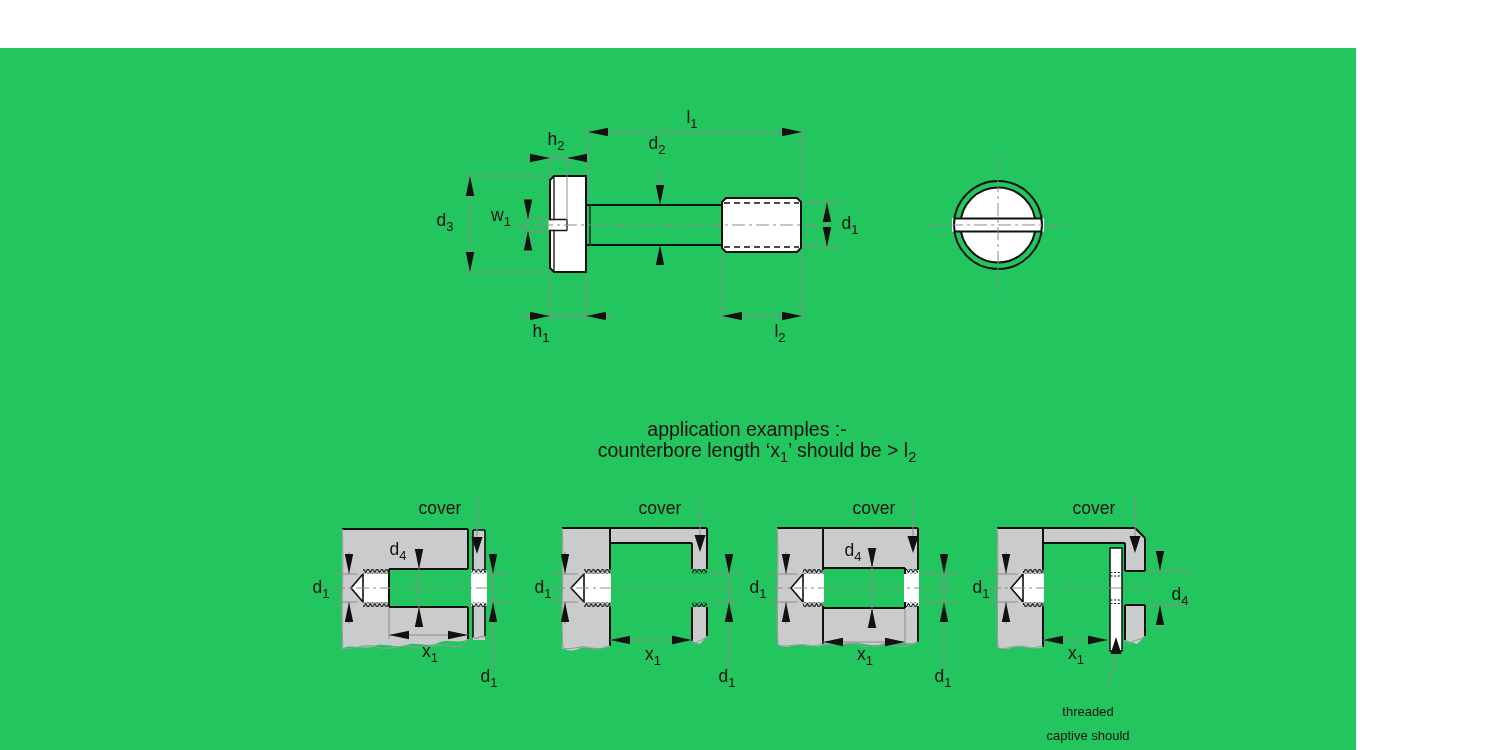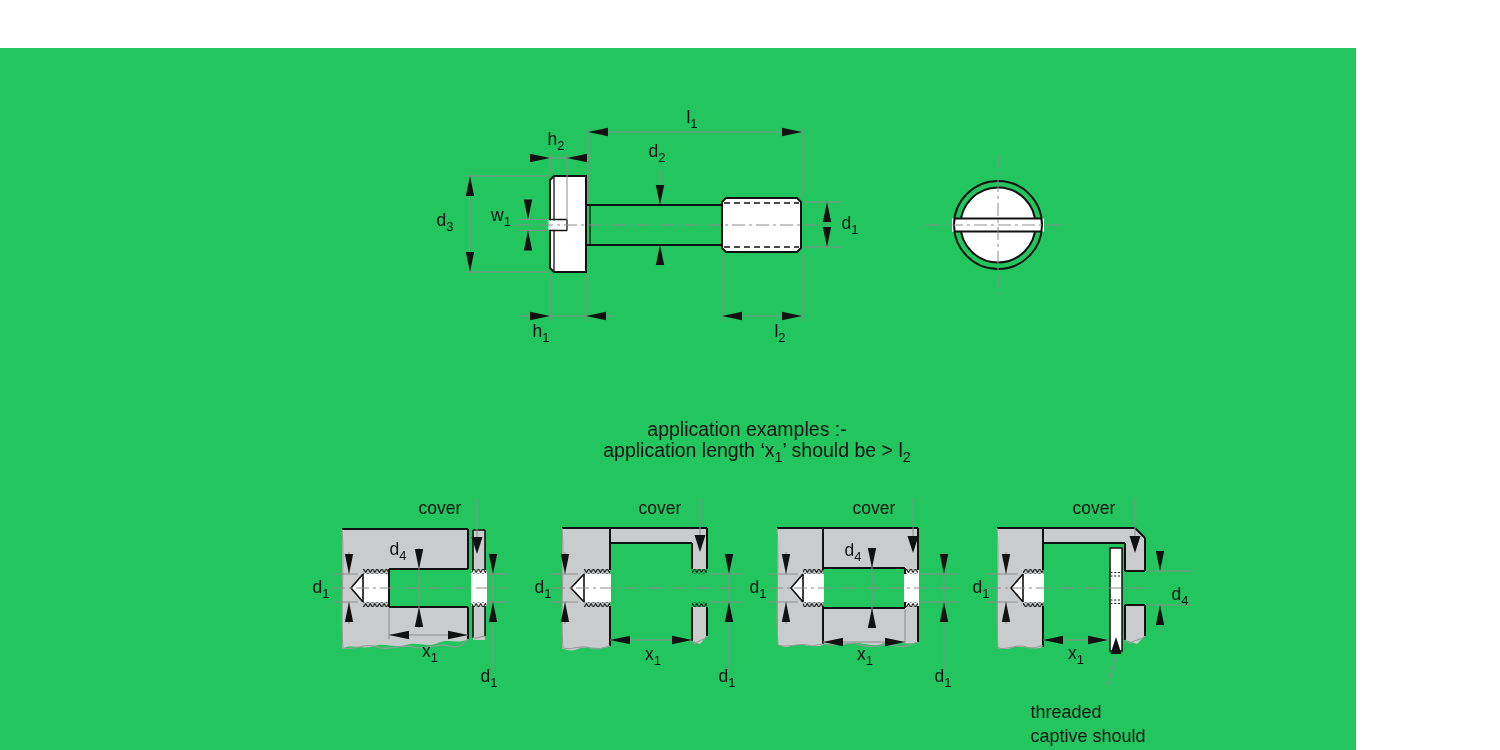--- a/index.html
+++ b/index.html
@@ -3,21 +3,21 @@
 <meta charset="utf-8">
 <style>
   html,body{margin:0;padding:0;background:#fff;}
   #stage{position:relative;width:1356px;height:750px;background:#22c55e;overflow:hidden;
          font-family:"Liberation Sans", sans-serif;color:#111;margin-top:48px;}
   svg{position:absolute;left:0;top:0;}
   .lbl{position:absolute;transform:translate(-50%,-50%);font-size:17.5px;color:#111;white-space:nowrap;line-height:1;}
   .lbl .sub{font-size:13px;position:relative;top:4.5px;}
   .note{position:absolute;transform:translate(-50%,-50%);font-size:19.5px;color:#111;white-space:nowrap;}
   .note .sub{font-size:14.5px;position:relative;top:4.5px;}
-  .washer-note{position:absolute;transform:translate(-50%,-50%);font-size:18px;line-height:24px;white-space:nowrap;}
+  .washer-note{position:absolute;transform:translate(-50%,-50%);font-size:13px;text-align:center;line-height:24px;white-space:nowrap;}
   
   .o2{stroke:#111;stroke-width:2;fill:none;stroke-linejoin:miter;stroke-linecap:butt;}
   .o16{stroke:#111;stroke-width:1.6;fill:none;}
   .o13{stroke:#111;stroke-width:1.3;fill:none;}
   .d{stroke:#8c8c8c;stroke-width:1;fill:none;}
   .cl{stroke:#8c8c8c;stroke-width:1;stroke-dasharray:13 4 3 4;fill:none;}
   .brk{stroke:#9a9a9a;stroke-width:1.1;fill:none;}
   .dash{stroke:#111;stroke-width:1.3;stroke-dasharray:6 4;fill:none;}
   .dot{stroke:#111;stroke-width:1;stroke-dasharray:2 1.7;fill:none;}
   .w{fill:#ffffff;}
@@ -220,30 +220,30 @@
     <path class="d" d="M1135,450 V488"></path>
     <use href="#lead" transform="translate(1135,505)"></use>
 
     <use href="#lead" transform="translate(1116,589) rotate(180)"></use>
     <path class="d" d="M1116,606 L1108,637"></path>
   </g>
 </svg>
 
 <div class="lbl" style="left:692px;top:70px"><span>l</span><span class="sub">1</span></div>
 <div class="lbl" style="left:556px;top:92px"><span>h</span><span class="sub">2</span></div>
-<div class="lbl" style="left:657px;top:104px"><span>d</span><span class="sub">2</span></div>
+<div class="lbl" style="left:657px;top:96px"><span>d</span><span class="sub">2</span></div>
 <div class="lbl" style="left:445px;top:173px"><span>d</span><span class="sub">3</span></div>
 <div class="lbl" style="left:501px;top:168px"><span>w</span><span class="sub">1</span></div>
 <div class="lbl" style="left:850px;top:176px"><span>d</span><span class="sub">1</span></div>
 <div class="lbl" style="left:541px;top:284px"><span>h</span><span class="sub">1</span></div>
 <div class="lbl" style="left:780px;top:284px"><span>l</span><span class="sub">2</span></div>
 
 <div class="note" style="left:747px;top:381px">application examples :-</div>
 <div class="note" style="left:757px;top:402px">
-  <span>application length ‘</span><span>x</span><span class="sub">1</span><span>’ should be  &gt; </span><span>l</span><span class="sub">2</span>
+  <span>counterbore length ‘</span><span>x</span><span class="sub">1</span><span>’ should be  &gt; </span><span>l</span><span class="sub">2</span>
 </div>
 
 <div class="lbl" style="left:440px;top:461px">cover</div>
 <div class="lbl" style="left:398px;top:502px"><span>d</span><span class="sub">4</span></div>
 <div class="lbl" style="left:321px;top:540px"><span>d</span><span class="sub">1</span></div>
 <div class="lbl" style="left:430px;top:604px"><span>x</span><span class="sub">1</span></div>
 <div class="lbl" style="left:489px;top:629px"><span>d</span><span class="sub">1</span></div>
 
 <div class="lbl" style="left:660px;top:461px">cover</div>
 <div class="lbl" style="left:543px;top:540px"><span>d</span><span class="sub">1</span></div>

